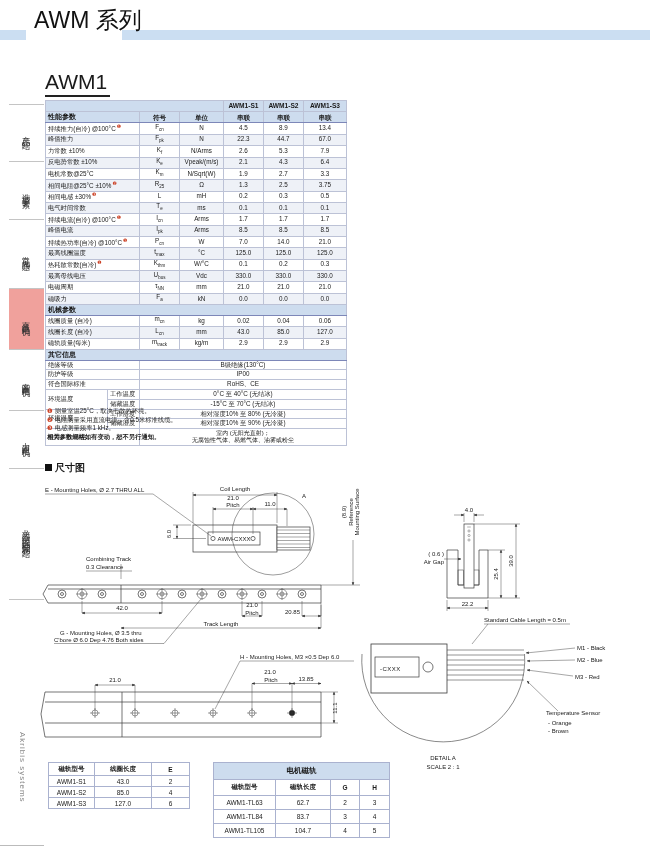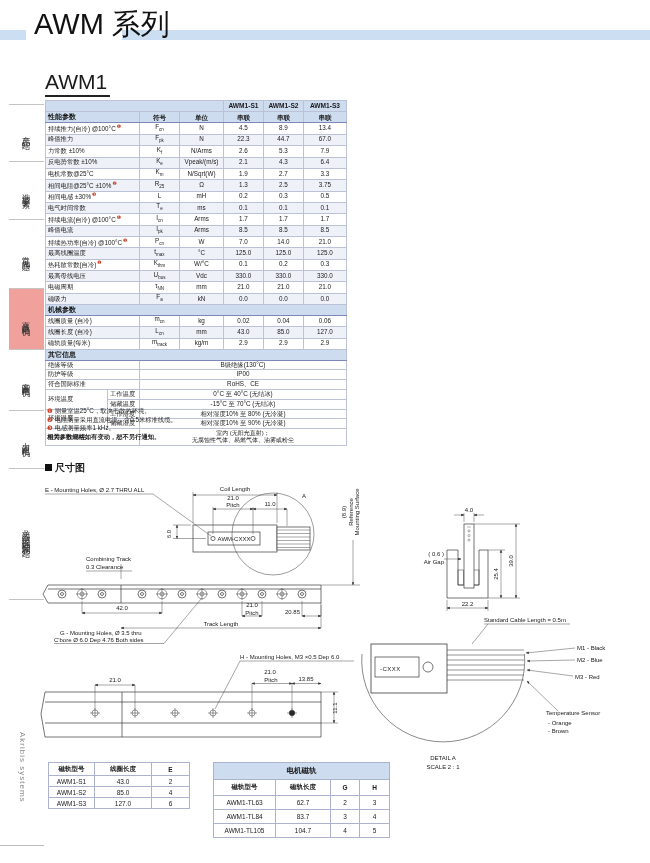--- a/index.html
+++ b/index.html
@@ -1,21 +1,21 @@
 <!DOCTYPE html>
 <html><head>
 <meta charset="utf-8">
 <style>
 html,body{margin:0;padding:0;}
 body{width:650px;height:863px;position:relative;background:#fff;overflow:hidden;
  font-family:"Liberation Sans","DejaVu Sans",sans-serif;color:#1a1a1a;}
 .abs{position:absolute;}
 #topbar-left{left:0;top:30px;width:26px;height:10px;background:#cbdef2;}
 #topbar-right{left:122px;top:30px;width:528px;height:10px;background:#cbdef2;}
-#series-title{left:34px;top:5px;font-size:29px;color:#111;}
+#series-title{left:34px;top:5px;font-size:23px;color:#111;}
 #model-title{left:45px;top:70px;font-size:21px;border-bottom:2px solid #222;padding:0 3px 1px 0;}
 
 #sidebar{left:9px;top:104px;width:35px;}
 .tab{border-top:1px solid #c4c4c4;display:flex;align-items:center;justify-content:center;}
 .tab:last-child{border-bottom:1px solid #c4c4c4;}
 .tab span{writing-mode:vertical-rl;font-size:8.5px;letter-spacing:2px;color:#333;}
 .tab.active{background:#f0a19c;}
 #brand{left:0;top:722px;width:44px;height:90px;display:flex;align-items:center;justify-content:center;}
 #brand span{writing-mode:vertical-rl;font-size:8px;color:#8a8a8a;letter-spacing:1px;}
 #bottomline{left:0;top:845px;width:44px;height:1px;background:#bbb;}

